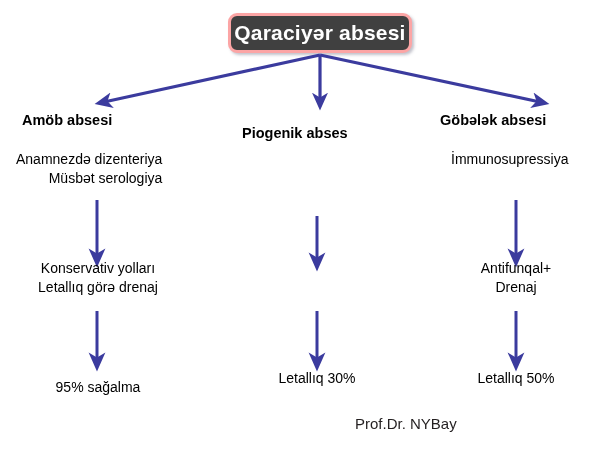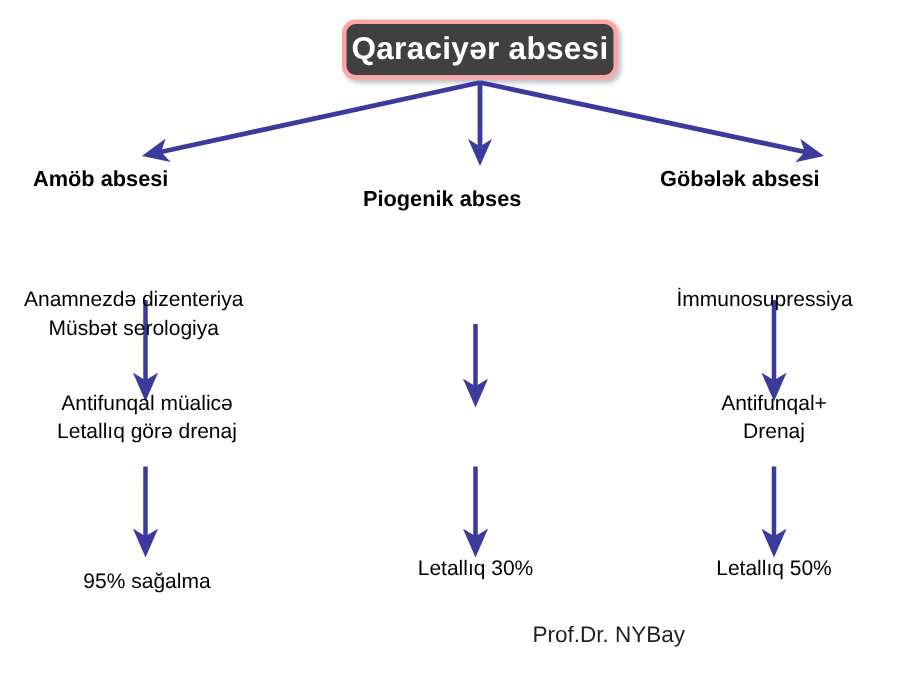--- a/index.html
+++ b/index.html
@@ -61,21 +61,21 @@
   }
   
   .text-block {
     position: absolute;
     font-size: 14px;
     line-height: 19px;
     white-space: nowrap;
   }
   .text-block .line { display: block; }
   .centered { text-align: center; }
-  .left-align { text-align: center; margin-top: 40px; }
+  .left-align { text-align: right; }
   
   .footer-credit {
     position: absolute;
     left: 355px;
     top: 415px;
     font-size: 15px;
     color: #231f20;
     white-space: nowrap;
   }
 </style>
@@ -121,21 +121,21 @@
   </svg>
 
   <div class="col-header" style="left:22px; top:112px; width:150px;">Amöb absesi</div>
 
   <div class="text-block left-align" style="left:16px; top:150px;">
     <span class="line">Anamnezdə dizenteriya</span>
     <span class="line">Müsbət serologiya</span>
   </div>
 
   <div class="text-block centered" style="left:0px; top:259px; width:196px;">
-    <span class="line">Antifunqal müalicə</span>
+    <span class="line">Konservativ yolları</span>
     <span class="line">Letallıq görə drenaj</span>
   </div>
 
   <div class="text-block centered" style="left:0px; top:378px; width:196px;">
     <span class="line">95% sağalma</span>
   </div>
 
   <div class="col-header" style="left:242px; top:112px; width:152px;margin-top:13px;">Piogenik abses</div>
 
 

